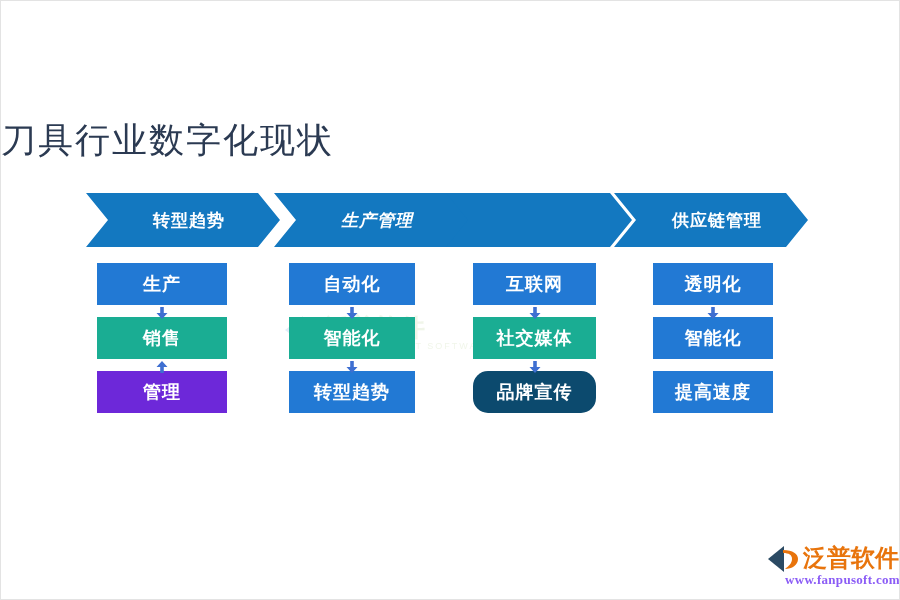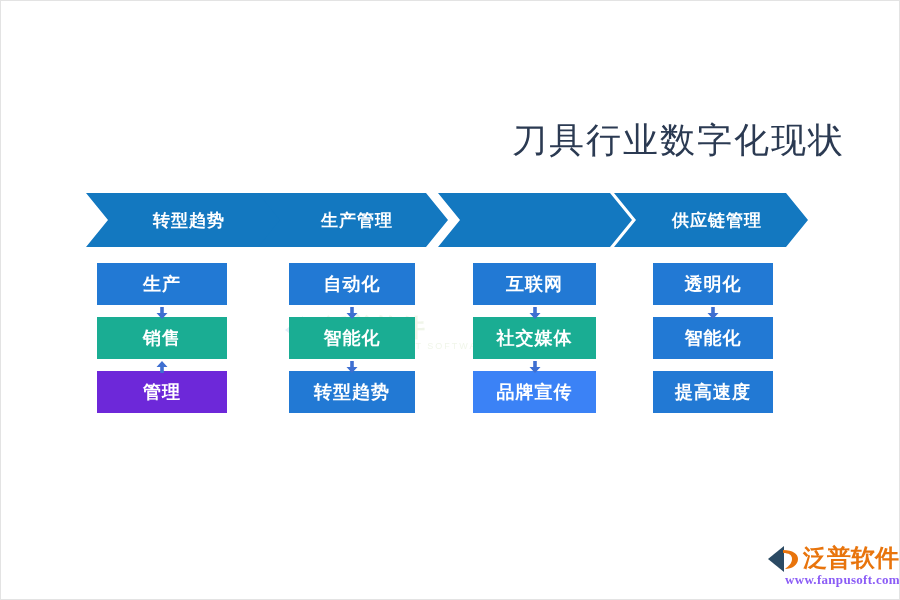--- a/index.html
+++ b/index.html
@@ -20,21 +20,21 @@
     box-sizing: border-box;
     overflow: hidden;
   }
 
   
   #title {
     position: absolute;
     left: 0;
     top: 118px;
     width: 844px;
-    text-align: right;
+    text-align: left;
     font-family: "Liberation Serif", "DejaVu Serif", serif;
     font-size: 35px;
     line-height: 44px;
     letter-spacing: 2px;
     color: #2b3a52;
     white-space: nowrap;
   }
 
   
   #watermark {
@@ -192,21 +192,21 @@
     </svg>
     <div class="wm-text">泛普软件</div>
     <div class="wm-sub">FANPUSOFT SOFTWARE</div>
   </div>
 
   <div id="chevron-row">
       <div class="chevron chev-first" style="left: 0px; width: 194px; z-index: 4;">
         <div class="chev-shape" style="background: rgb(19, 120, 192);"></div>
         <div class="chev-label">转型趋势</div>
       </div>
-      <div class="chevron" style="left: 168px; width: 194px; z-index: 3;">
+      <div class="chevron" style="left: 188px; width: 194px; z-index: 3; font-style: italic;">
         <div class="chev-shape" style="background: rgb(19, 120, 192);"></div>
         <div class="chev-label">生产管理</div>
       </div>
       <div class="chevron" style="left: 352px; width: 194px; z-index: 2;">
         <div class="chev-shape" style="background: rgb(19, 120, 192);"></div>
       </div>
       <div class="chevron" style="left: 528px; width: 194px; z-index: 1;">
         <div class="chev-shape" style="background: rgb(19, 120, 192);"></div>
         <div class="chev-label">供应链管理</div>
       </div>
@@ -249,21 +249,21 @@
           <div class="arrow"><svg width="13" height="12" viewBox="0 0 13 12">
               <path d="M6.5 12 L1 6 L4.7 6 L4.7 0 L8.3 0 L8.3 6 L12 6 Z" fill="#3f6fd1"></path>
             </svg></div>
         </div>
         <div class="node-box node-teal" style="background: rgb(26, 173, 147);">社交媒体</div>
         <div class="connector">
           <div class="arrow"><svg width="13" height="12" viewBox="0 0 13 12">
               <path d="M6.5 12 L1 6 L4.7 6 L4.7 0 L8.3 0 L8.3 6 L12 6 Z" fill="#3f6fd1"></path>
             </svg></div>
         </div>
-        <div class="node-box node-blue" style="background: #3b82f6;">品牌宣传</div>
+        <div class="node-box node-blue" style="background: #0c4a6e; border-radius: 15px;">品牌宣传</div>
       </div>
       <div class="column" style="left: 652px; width: 120px;">
         <div class="node-box node-blue" style="background: rgb(34, 121, 212);">透明化</div>
         <div class="connector">
           <div class="arrow"><svg width="13" height="12" viewBox="0 0 13 12">
               <path d="M6.5 12 L1 6 L4.7 6 L4.7 0 L8.3 0 L8.3 6 L12 6 Z" fill="#3f6fd1"></path>
             </svg></div>
         </div>
         <div class="node-box node-blue" style="background: rgb(34, 121, 212);">智能化</div>
         <div class="connector empty"></div>

